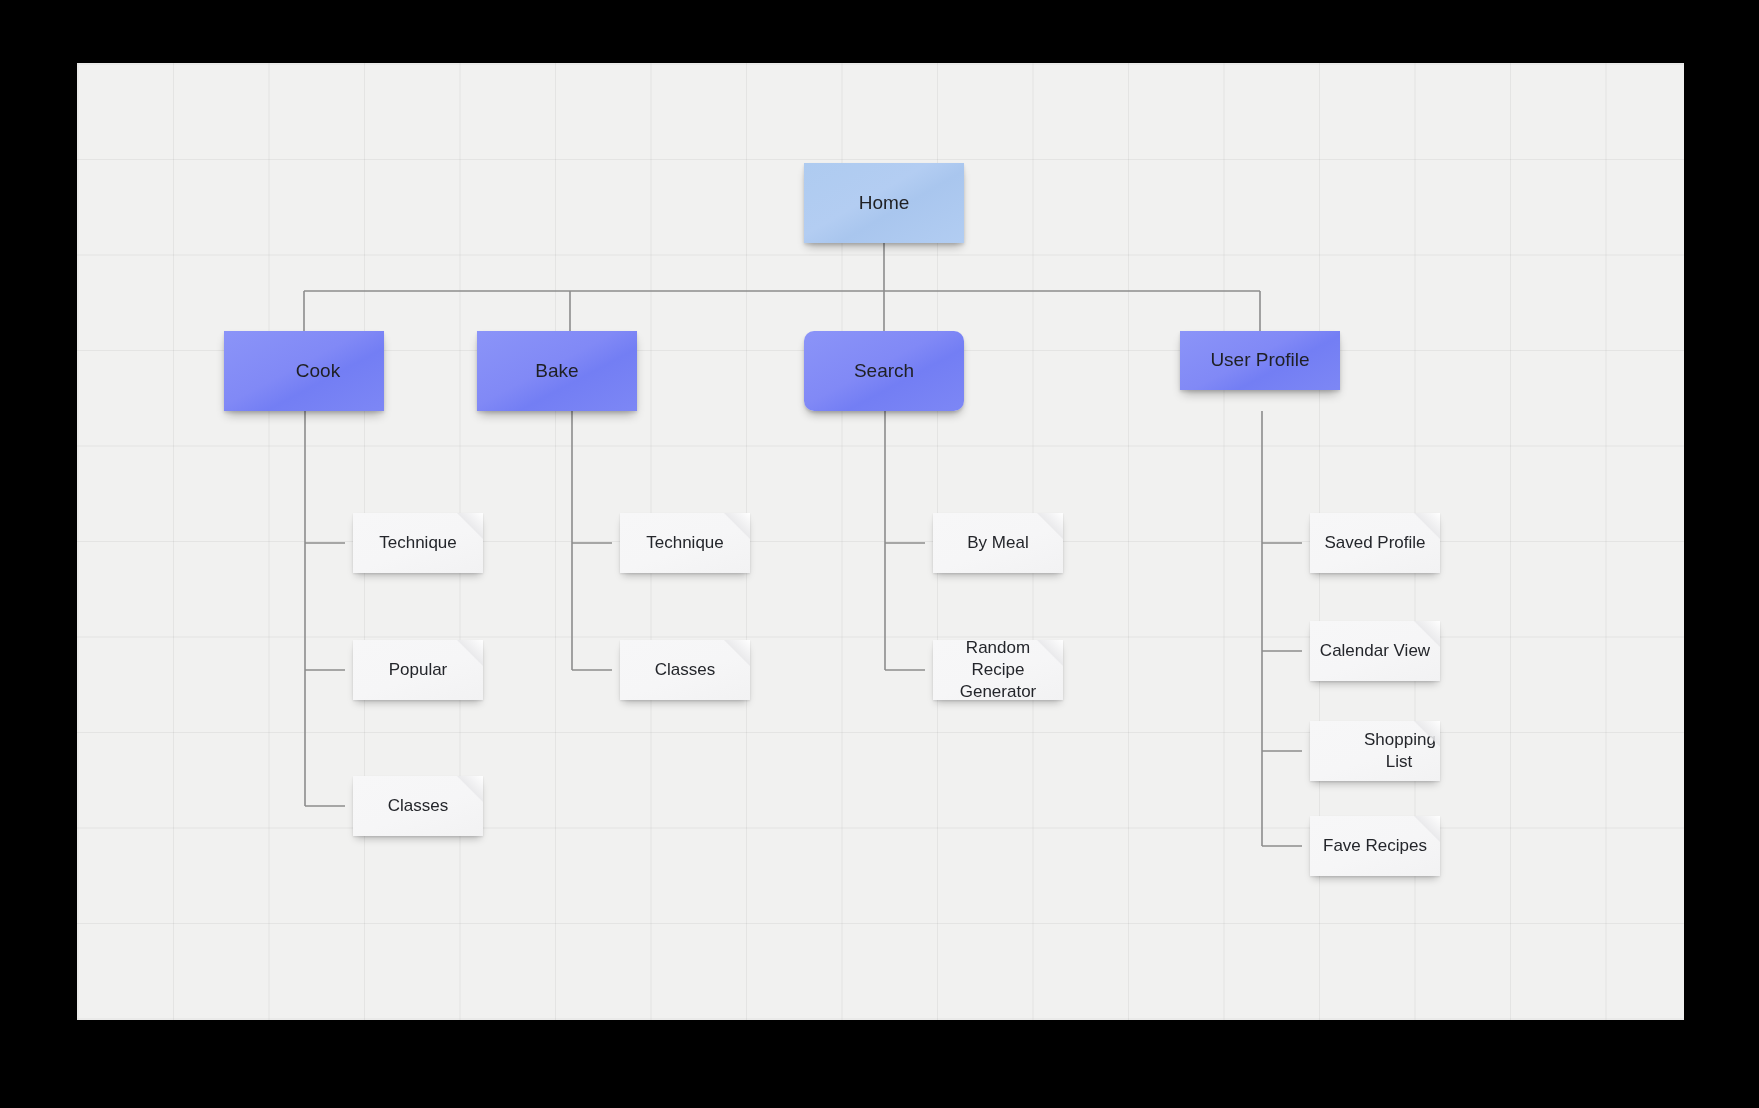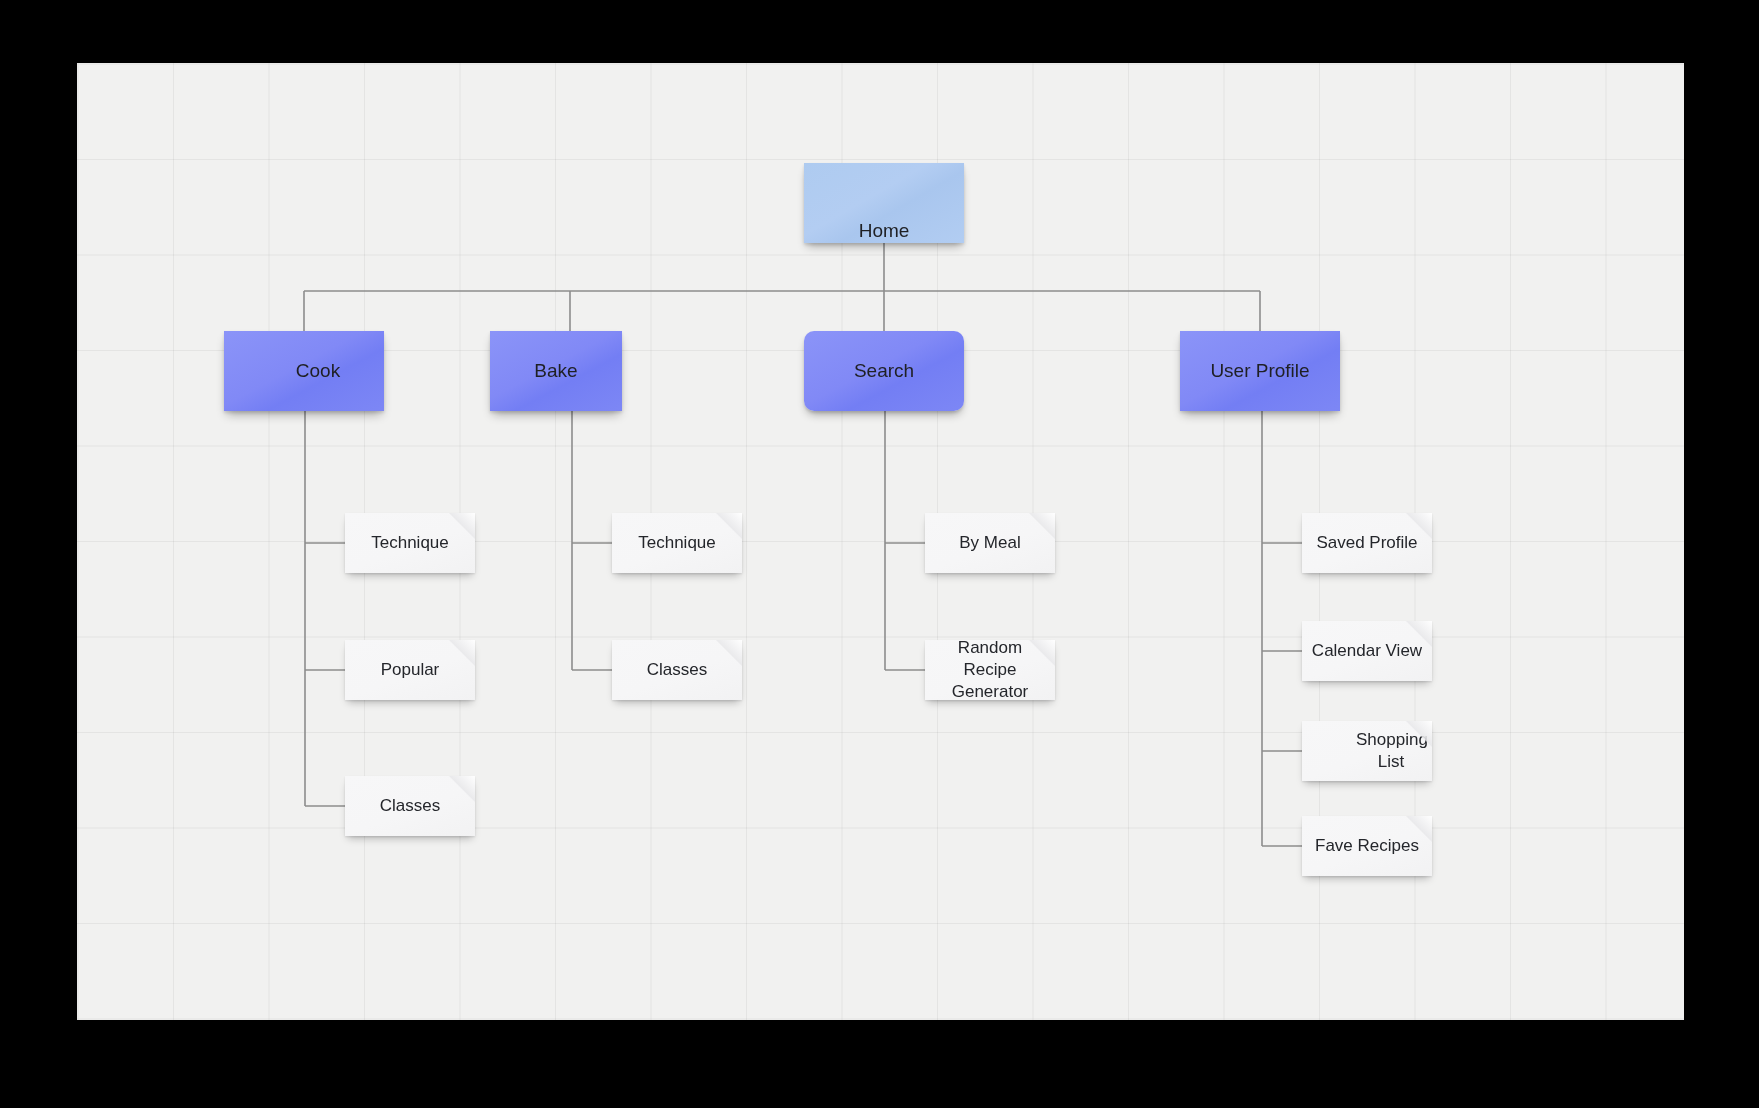--- a/index.html
+++ b/index.html
@@ -37,34 +37,34 @@
     text-align:center;
     color:#1f2024;
     line-height:1.28;
     -webkit-font-smoothing:antialiased;
   }
 
   .node.root {
     background:linear-gradient(150deg,#aecbf0 0%,#b3cdf2 42%,#a9c6ee 58%,#b2cdf2 100%);
     font-size:19px;
     box-shadow:0 6px 9px -3px rgba(0,0,0,0.30), 0 2px 3px rgba(0,0,0,0.12);
-    align-items:flex-end;
   }
 
   .node.branch {
     background:linear-gradient(152deg,#8b94f8 0%,#8189f6 45%,#737ef4 62%,#7d87f5 100%);
     font-size:19px;
     box-shadow:0 6px 10px -3px rgba(0,0,0,0.32), 0 2px 3px rgba(0,0,0,0.12);
   }
 
   .node.leaf {
     background:linear-gradient(160deg,#f7f7f8 0%,#f6f6f7 55%,#f2f2f3 100%);
     font-size:17px;
     color:#24262b;
     box-shadow:0 5px 8px -3px rgba(0,0,0,0.28), 0 1px 2px rgba(0,0,0,0.10);
+    margin-left:8px;
   }
   
   .node.leaf::after {
     content:"";
     position:absolute; top:0; right:0;
     width:26px; height:26px;
     background:linear-gradient(225deg, rgba(255,255,255,0.95) 0%, rgba(232,232,234,0.85) 48%, rgba(247,247,248,0) 52%);
     pointer-events:none;
   }
 
@@ -109,29 +109,29 @@
     </svg>
 
     <div class="node root" style="left:727px; top:100px; width:160px; height:80px;">
       <span class="node-label">Home</span>
     </div>
 
     <div class="node branch" style="left:147px; top:268px; width:160px; height:80px;padding-left:28px;">
       <span class="node-label">Cook</span>
     </div>
 
-    <div class="node branch" style="left:413px; top:268px; width:132px; height:80px;">
+    <div class="node branch" style="left:400px; top:268px; width:160px; height:80px;">
       <span class="node-label">Bake</span>
     </div>
 
     <div class="node branch" style="left:727px; top:268px; width:160px; height:80px;border-radius:10px;">
       <span class="node-label">Search</span>
     </div>
 
-    <div class="node branch" style="left:1103px; top:268px; width:160px; height:80px;">
+    <div class="node branch" style="left:1103px; top:268px; width:160px; height:59px;">
       <span class="node-label">User Profile</span>
     </div>
 
     <div class="node leaf" style="left:268px; top:450px; width:130px; height:60px;">
       <span class="node-label">Technique</span>
     </div>
 
     <div class="node leaf" style="left:268px; top:577px; width:130px; height:60px;">
       <span class="node-label">Popular</span>
     </div>

